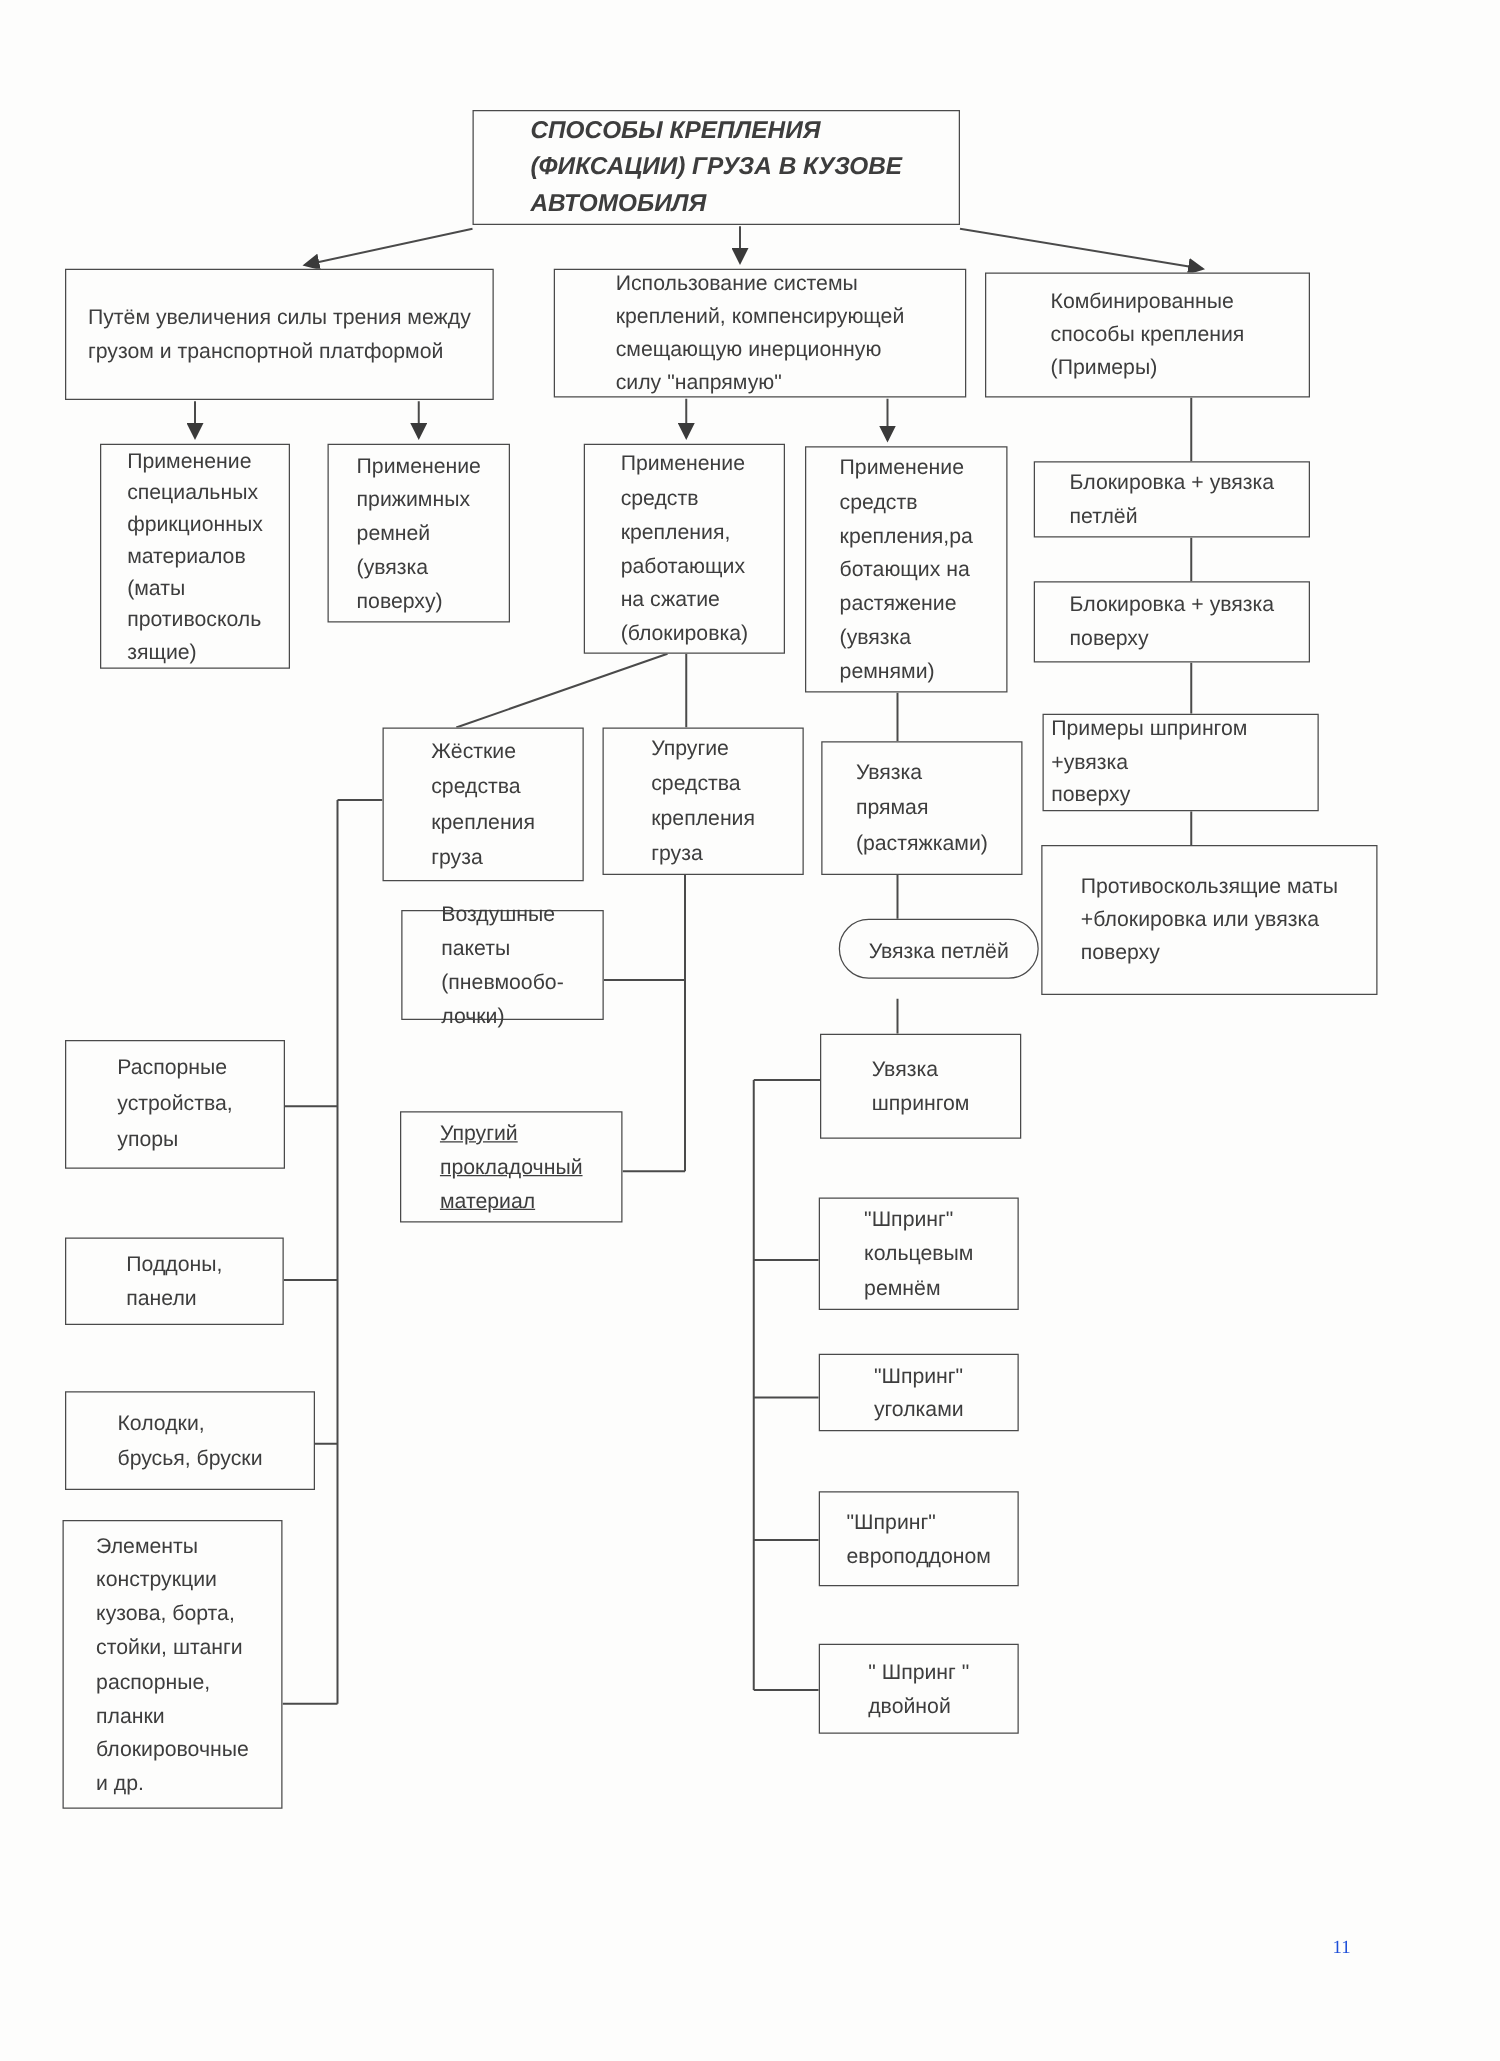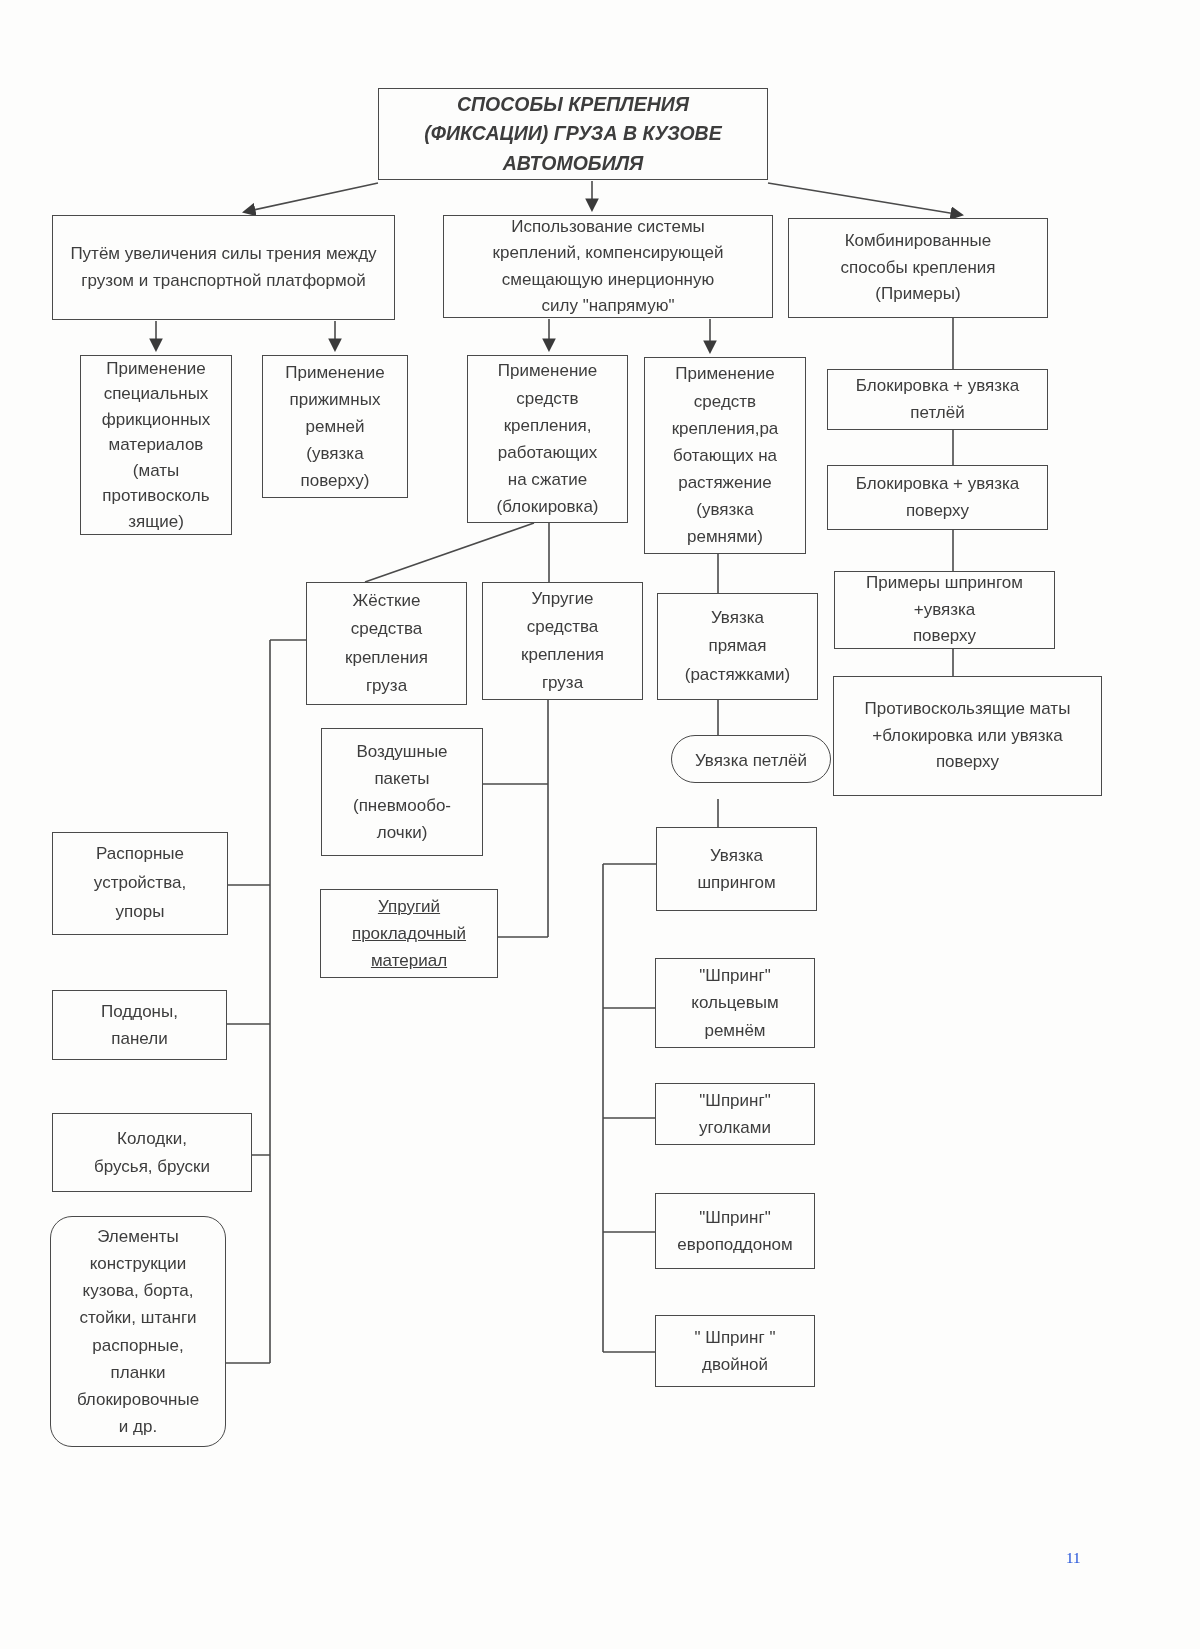--- a/index.html
+++ b/index.html
@@ -12,49 +12,49 @@
     color:#3d3d3d;
     overflow:hidden;
   }
   svg.connectors{position:absolute;left:0;top:0;width:1200px;height:1649px;pointer-events:none;}
   .node{
     position:absolute;
     box-sizing:border-box;
     border:1.6px solid #4a4a4a;
     background:#fdfdfc;
     display:flex;align-items:center;justify-content:center;
-    text-align:center;
+    text-align:left;
     white-space:pre-line;
     font-size:17px;
     line-height:1.55;
     padding:4px 6px;
   }
   .n-title{left:378px;top:88px;width:390px;height:92px;font-weight:bold;font-style:italic;font-size:19.5px;line-height:1.5;}
   .n-branch-friction{left:52px;top:215px;width:343px;height:105px;}
   .n-branch-direct{left:443px;top:215px;width:330px;height:103px;}
   .n-branch-combined{left:788px;top:218px;width:260px;height:100px;}
   .n-friction-mats{left:80px;top:355px;width:152px;height:180px;line-height:1.5;}
   .n-press-belts{left:262px;top:355px;width:146px;height:143px;line-height:1.6;}
   .n-compression{left:467px;top:355px;width:161px;height:168px;line-height:1.6;}
   .n-tension{left:644px;top:357px;width:162px;height:197px;line-height:1.6;}
   .n-combo1{left:827px;top:369px;width:221px;height:61px;}
   .n-combo2{left:827px;top:465px;width:221px;height:65px;}
   .n-combo3{left:834px;top:571px;width:221px;height:78px;}
   .n-combo4{left:833px;top:676px;width:269px;height:120px;}
   .n-rigid{left:306px;top:582px;width:161px;height:123px;line-height:1.65;}
   .n-elastic{left:482px;top:582px;width:161px;height:118px;line-height:1.65;}
   .n-direct-lashing{left:657px;top:593px;width:161px;height:107px;line-height:1.65;}
-  .n-airbags{left:321px;top:728px;width:162px;height:128px;line-height:1.6;}
+  .n-airbags{left:321px;top:728px;width:162px;height:88px;line-height:1.6;}
   .n-padding{left:320px;top:889px;width:178px;height:89px;line-height:1.6;text-decoration:underline;}
   .n-loop-lashing{left:671px;top:735px;width:160px;height:48px;align-items:flex-start;padding-top:12px;border-radius:29px;}
   .n-spring-lashing{left:656px;top:827px;width:161px;height:84px;line-height:1.6;}
   .n-spacers{left:52px;top:832px;width:176px;height:103px;line-height:1.7;}
   .n-pallets{left:52px;top:990px;width:175px;height:70px;line-height:1.6;}
   .n-blocks{left:52px;top:1113px;width:200px;height:79px;line-height:1.6;}
-  .n-elements{left:50px;top:1216px;width:176px;height:231px;line-height:1.6;border-radius:22px;}
+  .n-elements{left:50px;top:1216px;width:176px;height:231px;line-height:1.6;}
   .n-spring1{left:655px;top:958px;width:160px;height:90px;line-height:1.6;}
   .n-spring2{left:655px;top:1083px;width:160px;height:62px;line-height:1.6;}
   .n-spring3{left:655px;top:1193px;width:160px;height:76px;line-height:1.6;}
   .n-spring4{left:655px;top:1315px;width:160px;height:72px;line-height:1.6;}
   .page-number{
     position:absolute;left:1066px;top:1550px;
     font-family:"Liberation Serif", serif;
     font-size:15px;color:#1d4ed8;
   }
 </style>

